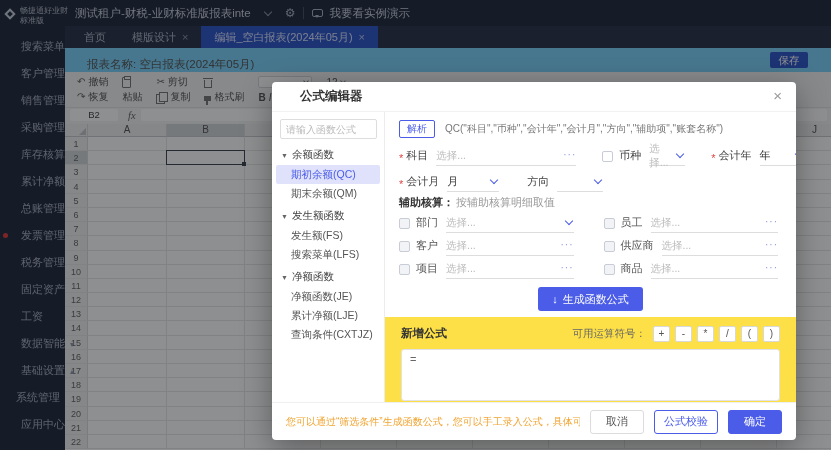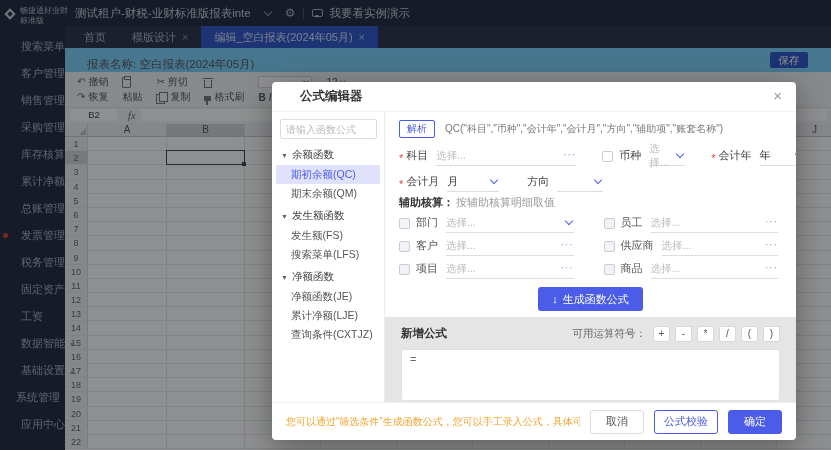--- a/index.html
+++ b/index.html
@@ -108,21 +108,21 @@
   .ml1{margin-left:26px}.ml2{margin-left:28px}
   .aux-head{display:flex;align-items:center;height:15px;margin:1px 18px 3px 14px;font-size:11px;white-space:nowrap}
   .aux-b{font-weight:bold;color:#333}
   .aux-h{color:#999;margin-left:2px}
   .aux-grid{display:grid;grid-template-columns:1fr 1fr;column-gap:30px;row-gap:3px;margin:0 18px 4px 14px}
   .aux-row{display:flex;align-items:flex-end;height:20px}
   .aux-label{font-size:11px;color:#555;margin:0 8px 3px 0;white-space:nowrap}
   .aux-f{flex:1}
   .gen-row{display:flex;justify-content:center;margin:4px 0 6px;height:24px}
   .gen-btn{background:#4a5ce8;color:#fff;font-size:11px;height:24px;padding:0 14px;border-radius:3px;display:flex;align-items:center;gap:5px;border:none}
-  .fpanel{flex:1;background:#e5e5e5;padding:8px 16px 0 16px;min-height:0}
+  .fpanel{flex:1;background:#fde047;padding:8px 16px 0 16px;min-height:0}
   .fp-head{display:flex;align-items:center;height:17px}
   .fp-title{font-size:11.5px;font-weight:bold;color:#333}
   .fp-ops{margin-left:auto;display:flex;align-items:center;gap:5px}
   .ops-label{font-size:10.5px;color:#666;margin-right:2px}
   .op{width:17px;height:16px;background:#fff;border:1px solid #d8d8d8;border-radius:2px;font-size:10px;color:#555;display:flex;align-items:center;justify-content:center}
   .fp-area{margin-top:7px;height:52px;background:#fff;border:1px solid #e2e2e2;border-radius:3px;padding:3px 8px;font-size:11px;color:#666}
   .m-foot{flex:none;height:38px;border-top:1px solid #efefef;display:flex;align-items:center;padding:0 14px;gap:10px}
   .hint{flex:1;font-size:10px;color:#f0a32f;white-space:nowrap;overflow:hidden}
   .btn{height:24px;border-radius:3px;font-size:11px;display:flex;align-items:center;justify-content:center;flex:none}
   .btn-cancel{width:54px;background:#fff;border:1px solid #dcdcdc;color:#555}

